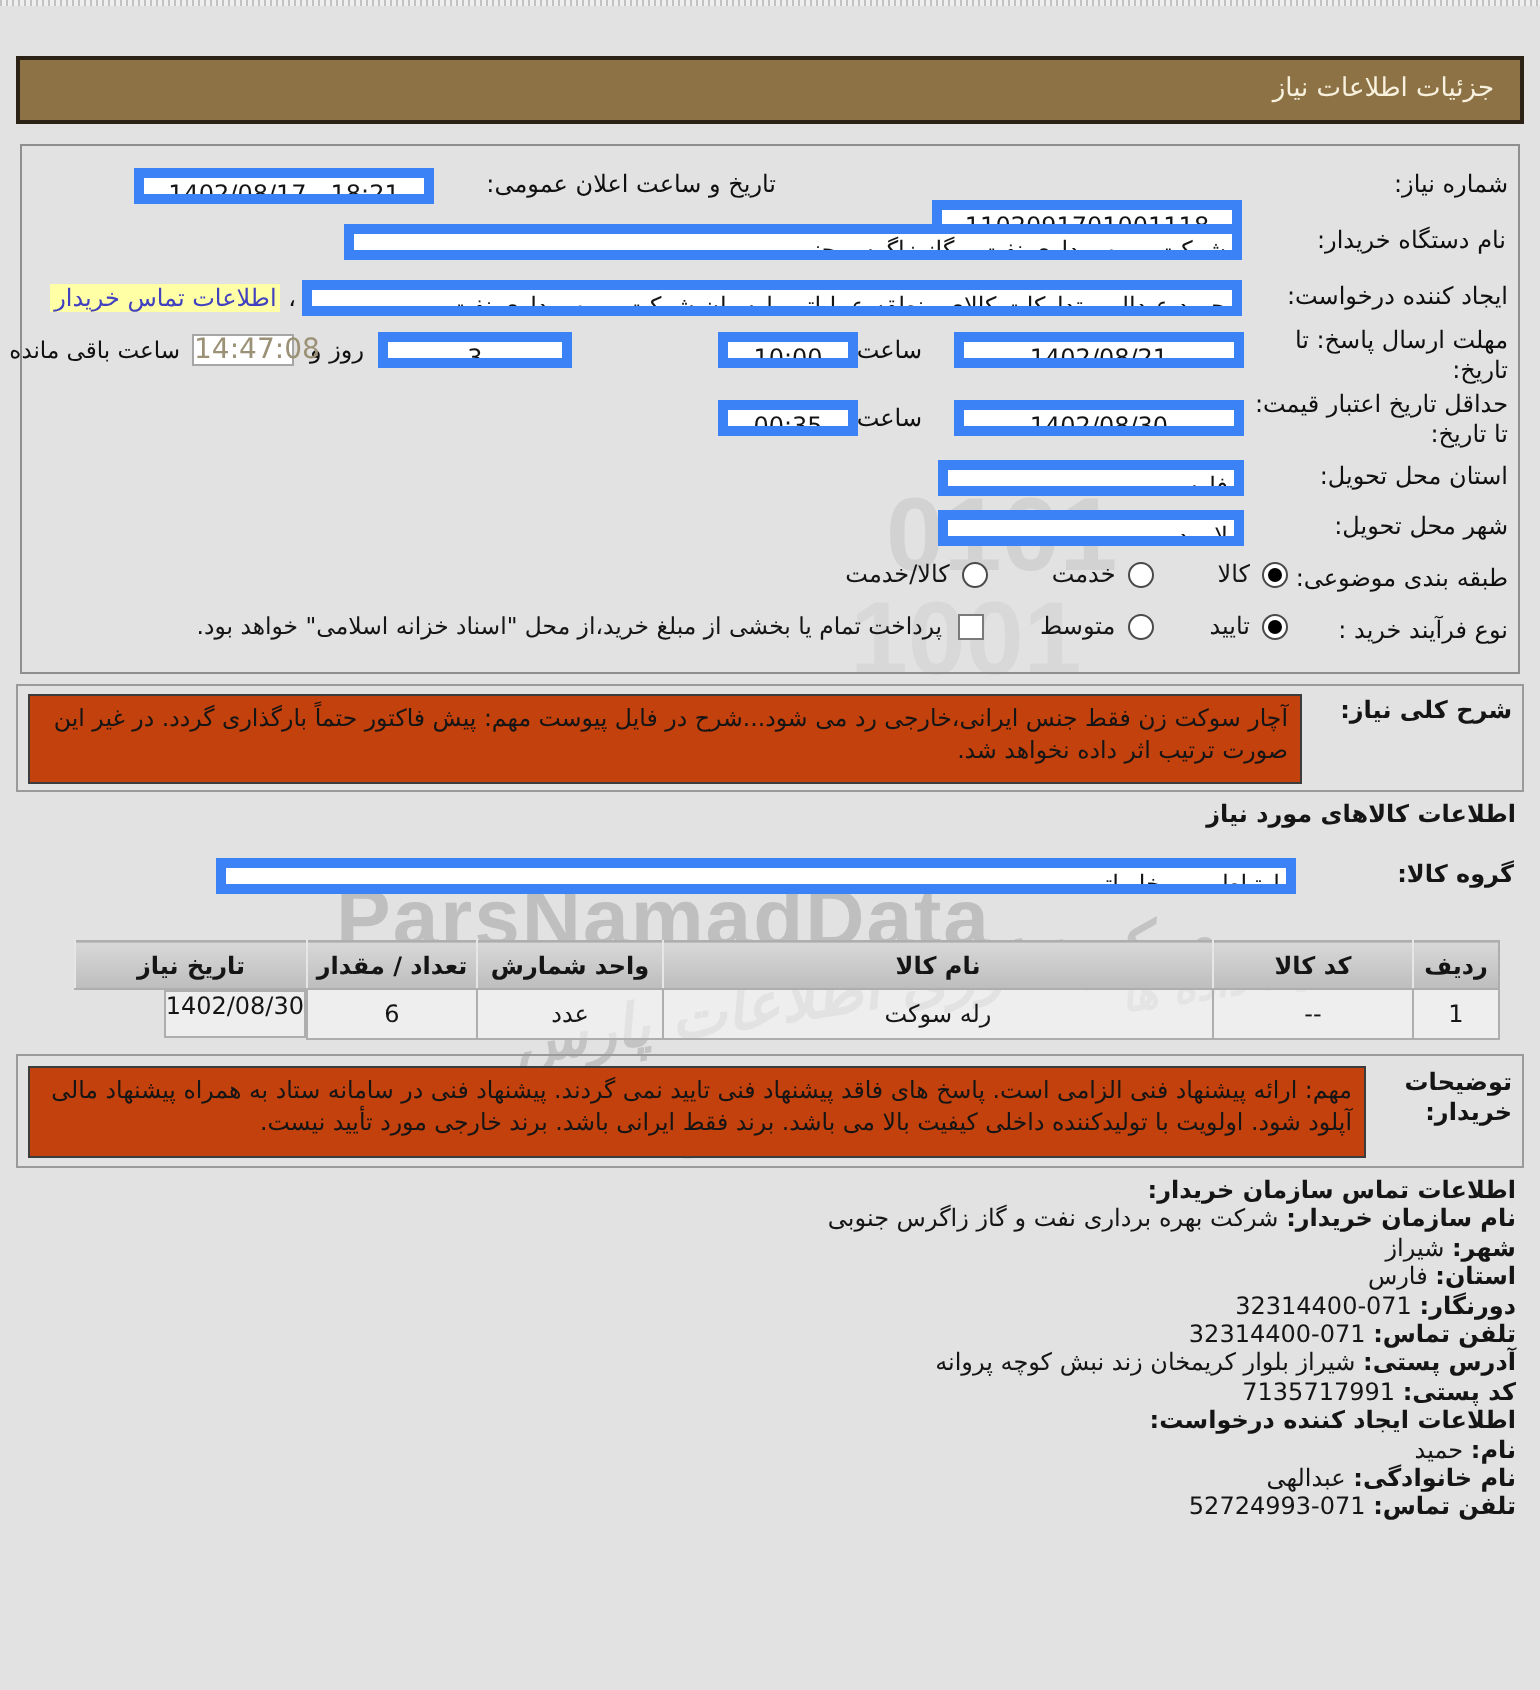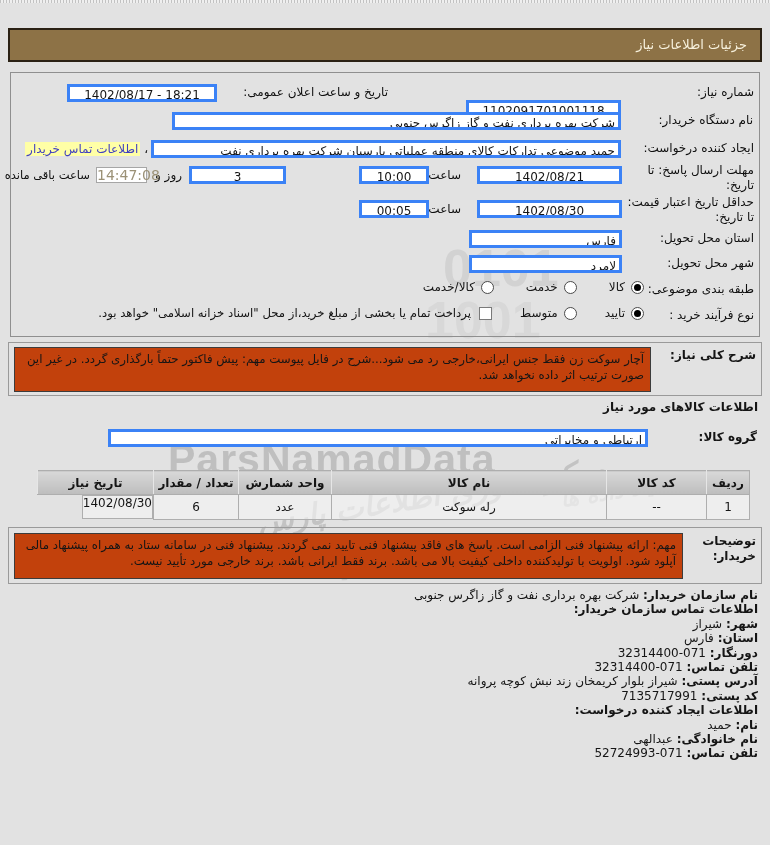--- a/index.html
+++ b/index.html
@@ -33,21 +33,21 @@
   
   .title-bar{ position:absolute; left:8px; top:28px; width:754px; height:34px;
     background:#8d7246; border:2px solid #2b2114; color:#f7f1dd;
     font-size:13px; line-height:29px; padding-right:13px; }
 
   
   .form-box{ position:absolute; left:10px; top:72px; width:750px; height:265px;
     border:1px solid #8f8f8f; background:transparent; }
   .form-box .lbl{ position:absolute; color:#101010; }
   .ibox{ position:absolute; height:18px; line-height:16px; background:#fff;
-    border:3px solid #3b82f6; font-size:12px; overflow:hidden; white-space:nowrap; }
+    border:5px solid #3b82f6; font-size:12px; overflow:hidden; white-space:nowrap; }
   .ibox.center{ text-align:center; }
   .ibox.rpad{ padding-right:3px; }
   .timer{ position:absolute; height:16px; line-height:14px; background:#ffffff;
     border:1px solid #a6a6a6; color:#9b9176; font-size:14px; text-align:center; }
   .hl-link{ background:#ffffa6; color:#4040c0; cursor:pointer; padding:0 2px; }
 
   .radio{ display:inline-block; width:13px; height:13px; border:1px solid #4a4a4a;
     border-radius:50%; background:#fff; position:relative; vertical-align:middle; }
   .radio.selected::after{ content:""; position:absolute; left:2px; top:2px;
     width:7px; height:7px; border-radius:50%; background:#000; }
@@ -100,36 +100,36 @@
 
       <div class="lbl" style="top:12px; right:5px;">شماره نیاز:</div>
       <div class="ibox center ltr" style="top:11px; right:138px; width:155px;margin-top:16px;">1102091701001118</div>
       <div class="lbl nw" style="top:12px; right:371px;">تاریخ و ساعت اعلان عمومی:</div>
       <div class="ibox center ltr" style="top:11px; right:542px; width:150px;">1402/08/17 - 18:21</div>
 
       <div class="lbl" style="top:40px; right:6px;">نام دستگاه خریدار:</div>
       <div class="ibox rpad" style="top:39px; right:138px; width:449px;">شرکت بهره برداری نفت و گاز زاگرس جنوبی</div>
 
       <div class="lbl" style="top:68px; right:5px;">ایجاد کننده درخواست:</div>
-      <div class="ibox rpad" style="top:67px; right:138px; width:470px;">حمید موضوعی تدارکات کالای منطقه عملیاتی پارسیان شرکت بهره برداری نفت</div>
+      <div class="ibox rpad" style="top:67px; right:138px; width:470px;">حمید عبدالهی تدارکات کالای منطقه عملیاتی پارسیان شرکت بهره برداری نفت</div>
       <div class="lbl nw" style="top:69px; right:611px;"><span>،</span> <span class="hl-link">اطلاعات تماس خریدار</span></div>
 
       <div class="lbl" style="top:90px; right:5px; width:128px; line-height:15px;">مهلت ارسال پاسخ: تا تاریخ:</div>
       <div class="ibox center ltr" style="top:93px; right:137px; width:145px;">1402/08/21</div>
       <div class="lbl" style="top:95px; right:298px;">ساعت</div>
       <div class="ibox center ltr" style="top:93px; right:330px; width:70px;">10:00</div>
       <div class="ibox center" style="top:93px; right:473px; width:97px;">3</div>
       <div class="lbl" style="top:95px; right:577px;">روز و</div>
       <div class="timer ltr" style="top:94px; right:612px; width:51px;">14:47:08</div>
       <div class="lbl nw" style="top:95px; right:669px; font-size:11.5px;">ساعت باقی مانده</div>
 
       <div class="lbl" style="top:122px; right:5px; width:128px; line-height:15px;">حداقل تاریخ اعتبار قیمت: تا تاریخ:</div>
       <div class="ibox center ltr" style="top:127px; right:137px; width:145px;">1402/08/30</div>
       <div class="lbl" style="top:129px; right:298px;">ساعت</div>
-      <div class="ibox center ltr" style="top:127px; right:330px; width:70px;">00:05</div>
+      <div class="ibox center ltr" style="top:127px; right:330px; width:70px;">00:35</div>
 
       <div class="lbl" style="top:158px; right:5px;">استان محل تحویل:</div>
       <div class="ibox rpad" style="top:157px; right:137px; width:153px;">فارس</div>
       <div class="lbl" style="top:183px; right:5px;">شهر محل تحویل:</div>
       <div class="ibox rpad" style="top:182px; right:137px; width:153px;">لامرد</div>
 
       <div class="lbl" style="top:209px; right:5px;">طبقه بندی موضوعی:</div>
       <div class="optgroup" style="top:207px; right:115px;">
         <span class="opt">
             <span class="radio selected"></span>
@@ -191,22 +191,22 @@
       </tr>
     </tbody>
       </table>
 
     <div class="sect" style="top:527px; height:57px;">
       <div class="slbl" style="top:6px; right:5px; width:68px;">توضیحات خریدار:</div>
       <div class="stext" style="top:5px; right:78px; width:669px; height:46px;">مهم: ارائه پیشنهاد فنی الزامی است. پاسخ های فاقد پیشنهاد فنی تایید نمی گردند. پیشنهاد فنی در سامانه ستاد به همراه پیشنهاد مالی آپلود شود. اولویت با تولیدکننده داخلی کیفیت بالا می باشد. برند فقط ایرانی باشد. برند خارجی مورد تأیید نیست.</div>
     </div>
 
     <div class="contact">
+      <div><b>اطلاعات تماس سازمان خریدار:</b> <span></span></div>
       <div><b>نام سازمان خریدار:</b> <span>شرکت بهره برداری نفت و گاز زاگرس جنوبی</span></div>
-      <div><b>اطلاعات تماس سازمان خریدار:</b> <span></span></div>
       <div><b>شهر:</b> <span>شیراز</span></div>
       <div><b>استان:</b> <span>فارس</span></div>
       <div><b>دورنگار:</b> <span class="ltr">32314400-071</span></div>
       <div><b>تلفن تماس:</b> <span class="ltr">32314400-071</span></div>
       <div><b>آدرس پستی:</b> <span>شیراز بلوار کریمخان زند نبش کوچه پروانه</span></div>
       <div><b>کد پستی:</b> <span class="ltr">7135717991</span></div>
       <div><b>اطلاعات ایجاد کننده درخواست:</b> <span></span></div>
       <div><b>نام:</b> <span>حمید</span></div>
       <div><b>نام خانوادگی:</b> <span>عبدالهی</span></div>
       <div><b>تلفن تماس:</b> <span class="ltr">52724993-071</span></div>

